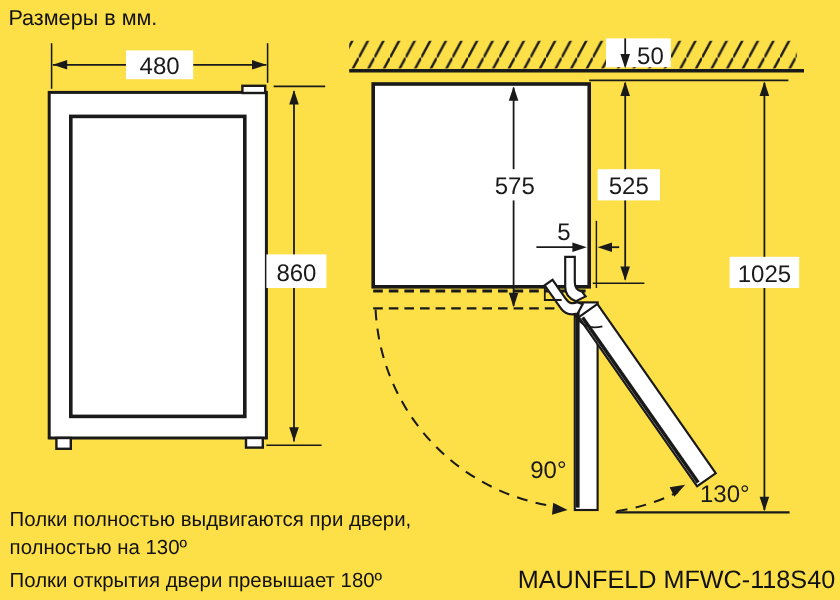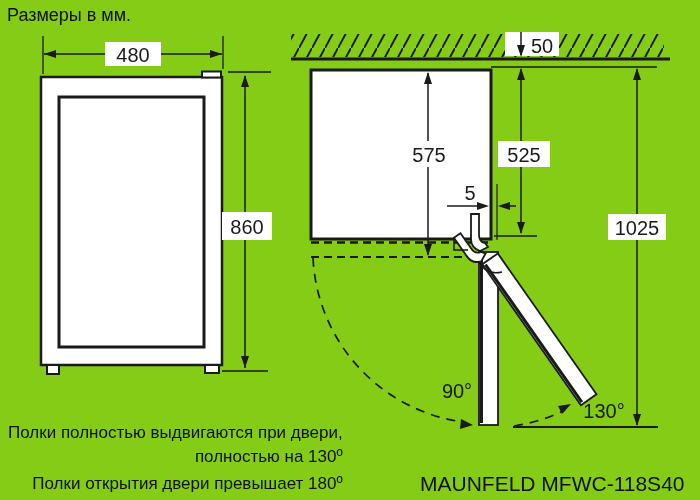--- a/index.html
+++ b/index.html
@@ -1,21 +1,21 @@
 <!DOCTYPE html>
 <html><head>
 <meta charset="utf-8">
 <style>
   html,body{margin:0;padding:0;background:#fff;}
-  .page{position:relative;width:700px;height:500px;background:#84cc16;overflow:hidden;
+  .page{position:relative;width:700px;height:500px;background:#fde047;overflow:hidden;
         font-family:"Liberation Sans",sans-serif;color:#1a1a1a;}
   .title{position:absolute;left:7px;top:5px;font-size:18px;color:#111;}
-  .notes{position:absolute;left:8px;top:421px;font-size:17px;line-height:24px;color:#111;text-align:right;}
+  .notes{position:absolute;left:8px;top:421px;font-size:17px;line-height:24px;color:#111;}
   .notes .gap{height:3px;}
-  .model{position:absolute;left:420px;top:472px;width:276px;font-size:21px;text-align:left;color:#111;}
+  .model{position:absolute;left:420px;top:472px;width:276px;font-size:21px;text-align:right;color:#111;}
   svg{position:absolute;left:0;top:0;}
   .dimtext{font-family:"Liberation Sans",sans-serif;font-size:20px;fill:#1a1a1a;}
 </style>
 </head>
 <body>
 
 <div class="page">
 
   <div class="title">Размеры в мм.</div>
 

